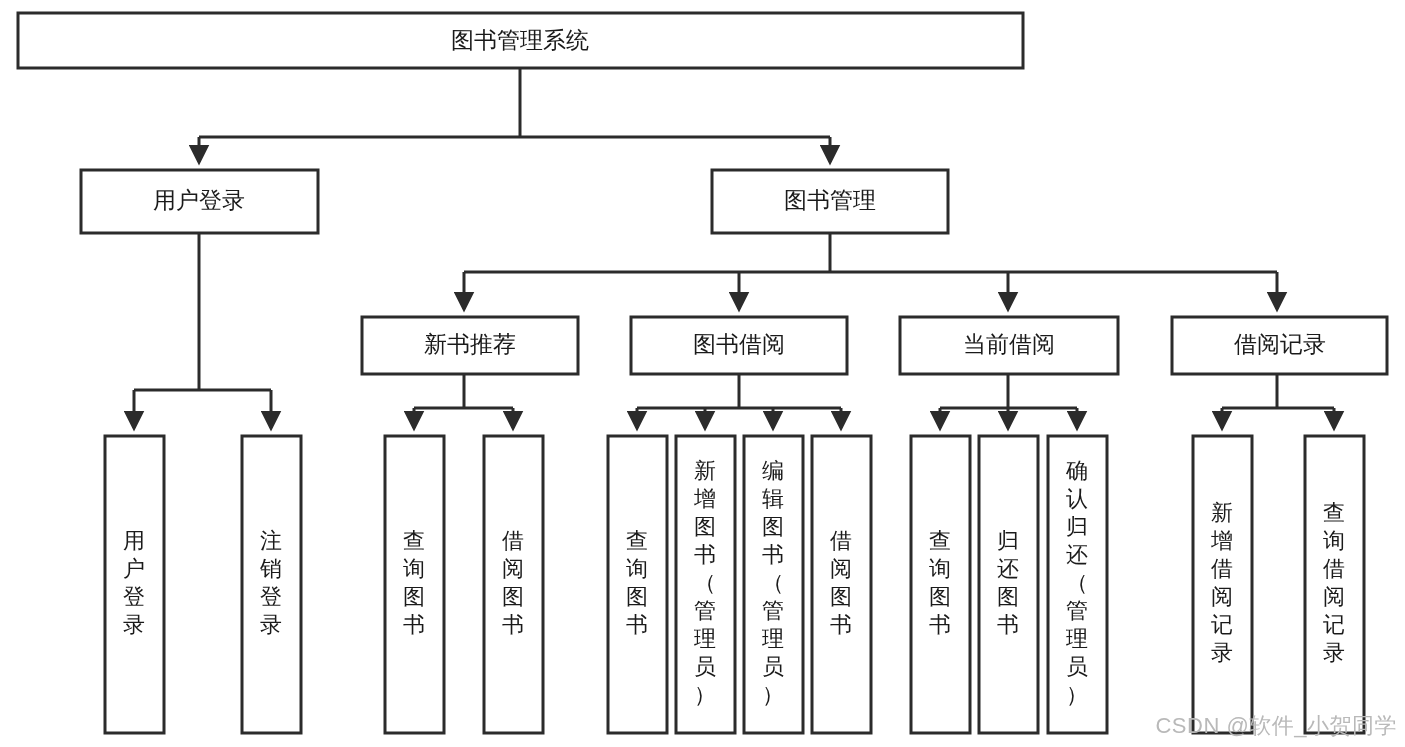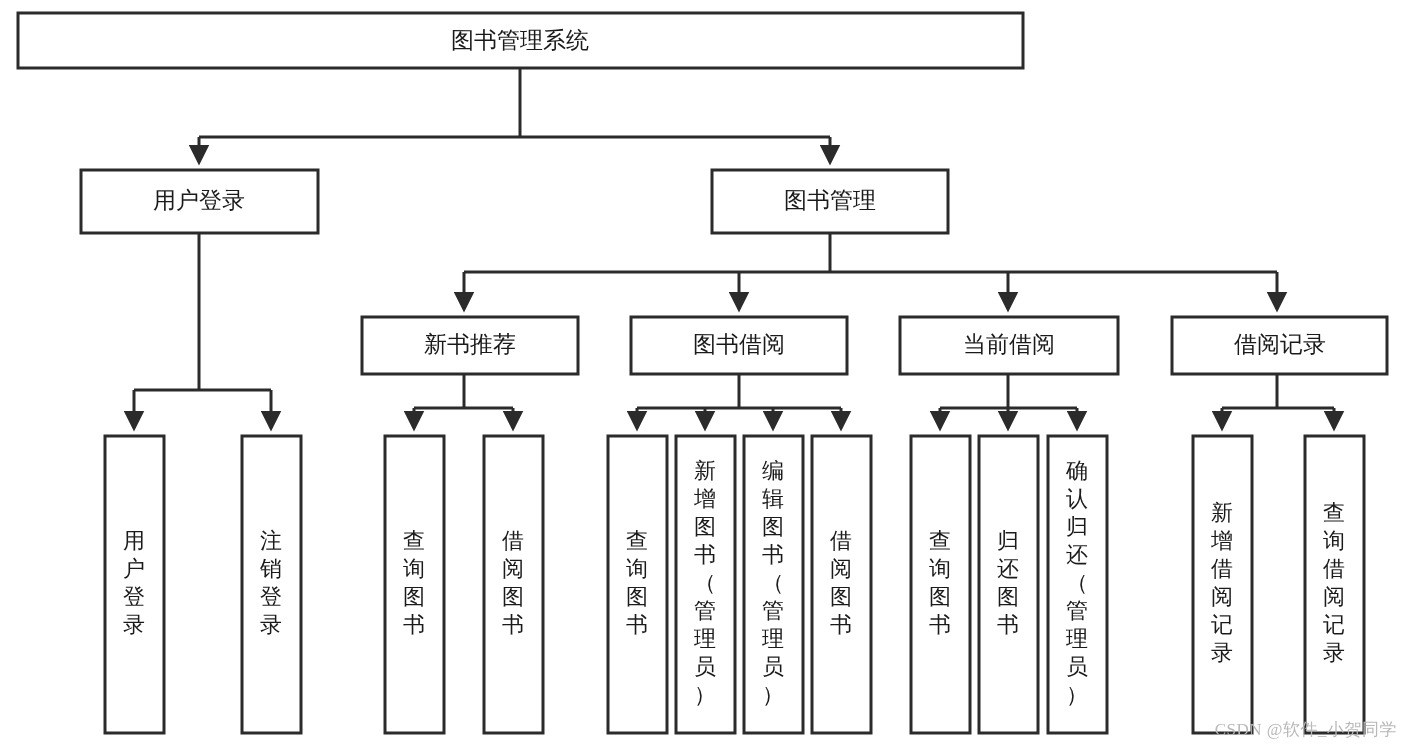--- a/index.html
+++ b/index.html
@@ -42,22 +42,22 @@
     stroke-width: 3;
     fill: none;
   }
   .arrow-head {
     fill: #2b2b2b;
   }
   .watermark {
     position: absolute;
     right: 8px;
     bottom: 6px;
-    font-family: Liberation Serif, serif;
-    font-size: 17px;
+    font-family: Liberation Sans, sans-serif;
+    font-size: 22px;
     color: #b9b9b9;
     letter-spacing: 0.5px;
     white-space: nowrap;
     pointer-events: none;
   }
 </style>
 </head>
 <body>
 
 <svg id="diagram" viewBox="0 0 1405 747" xmlns="http://www.w3.org/2000/svg">

